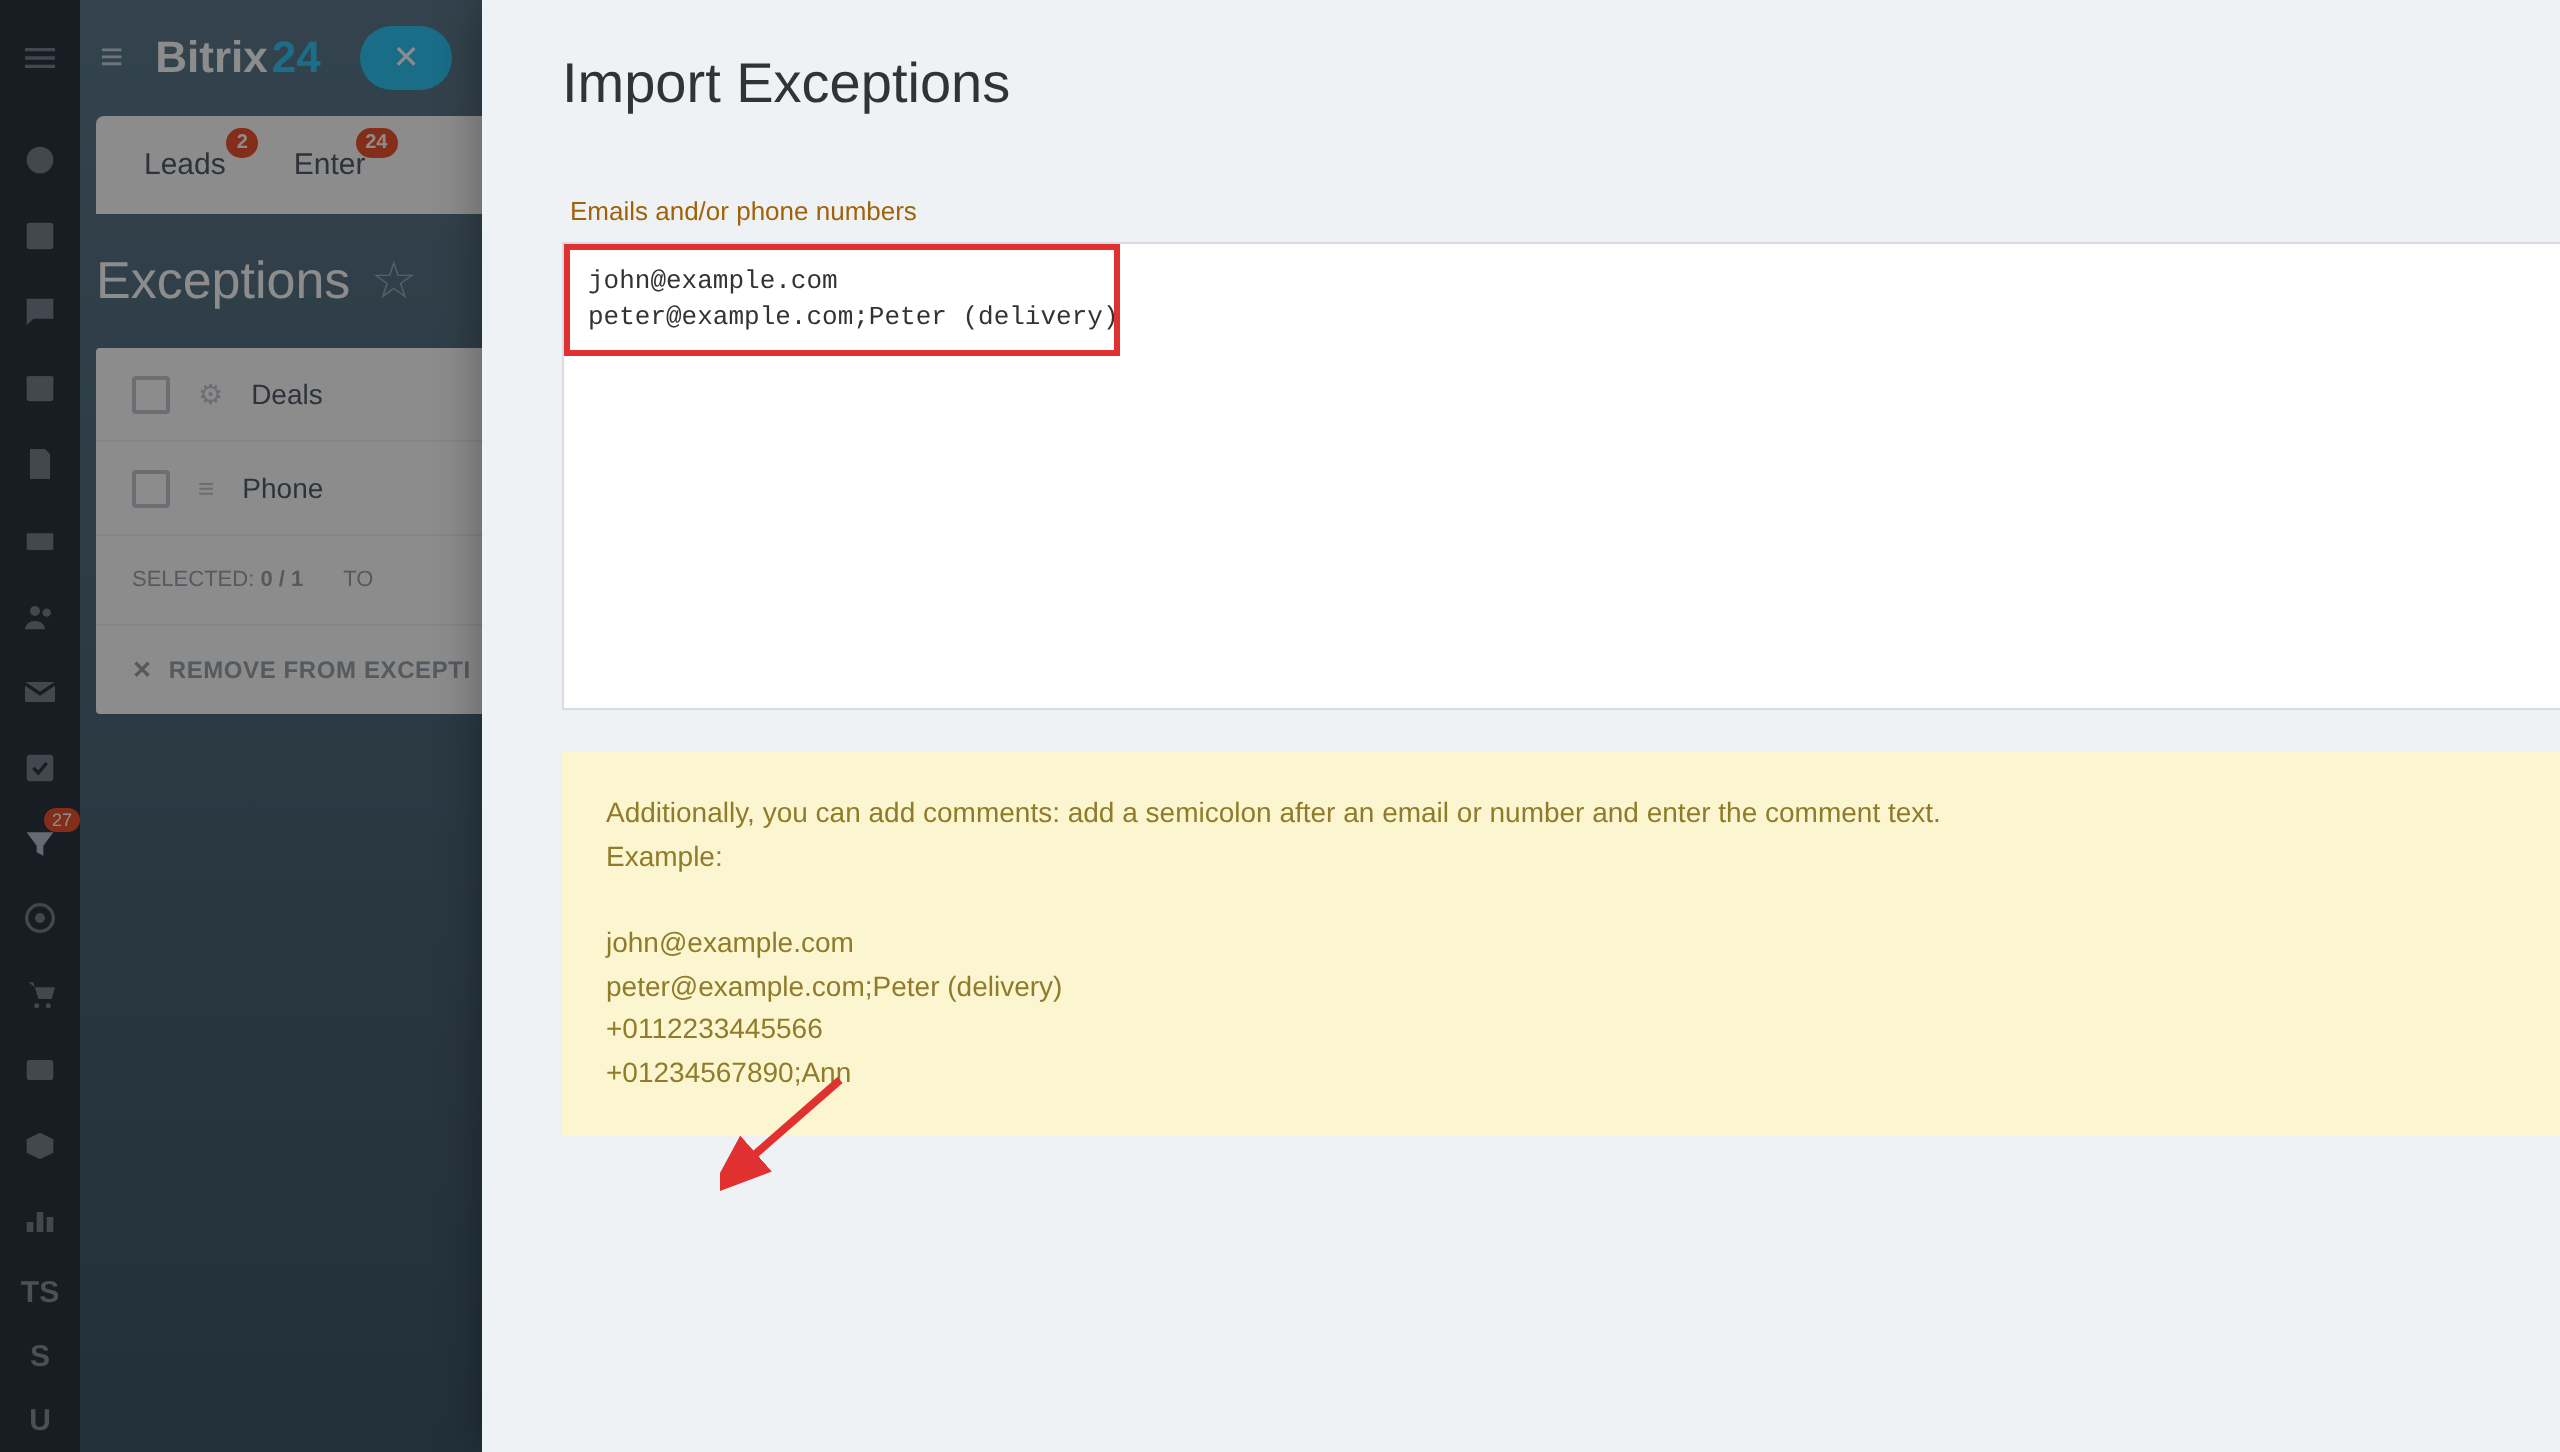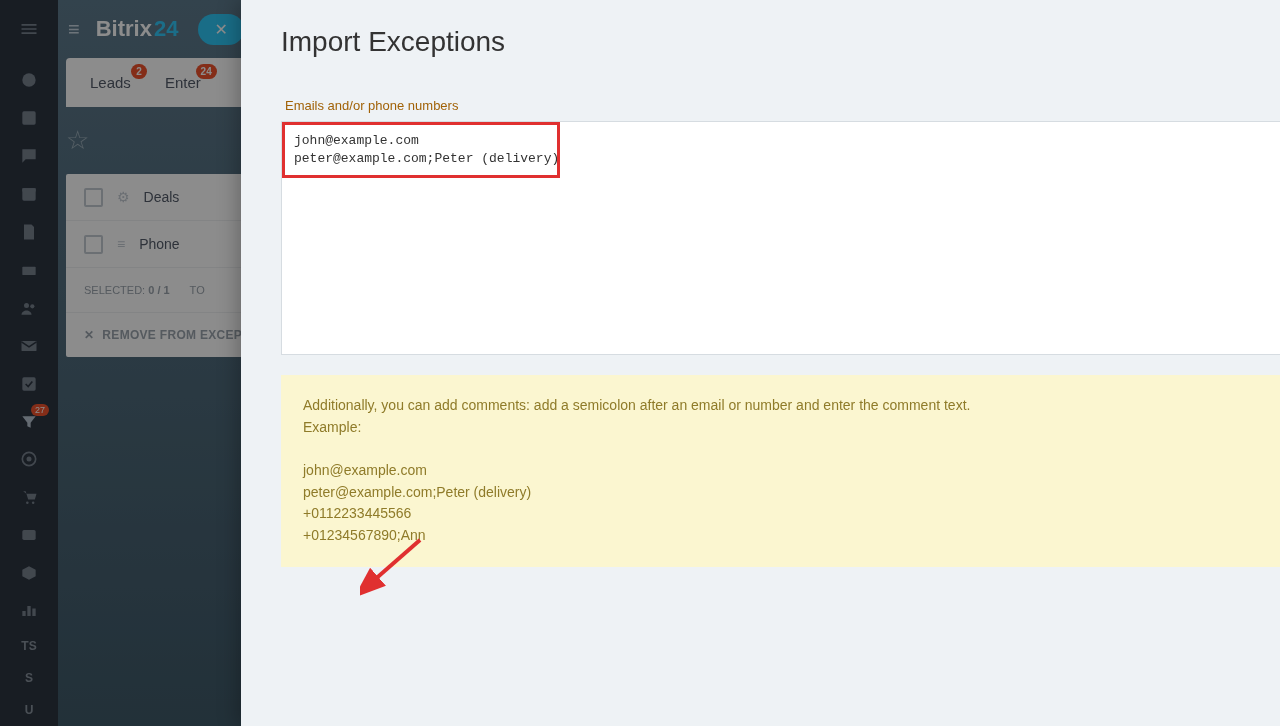--- a/index.html
+++ b/index.html
@@ -10,25 +10,25 @@
     --help-bg: #fbf6d0;
     --help-text: #8f7b29;
     --gray-text: #828b95;
     --dark-text: #333;
     --panel-bg: #eef2f5;
     font-family: Arial, Helvetica, sans-serif;
   }
   html,body{margin:0;padding:0;width:1280px;height:726px;overflow:hidden;background:#ffffff;}
   
   .app-bg{position:absolute;left:0;top:0;right:0;bottom:0;display:flex;}
-  .left-rail{width:58px;background:#2c3541;display:flex;flex-direction:column;align-items:center;padding-top:10px;color:#8da0b3;font-size:11px;justify-content:space-between;}
+  .left-rail{width:40px;background:#2c3541;display:flex;flex-direction:column;align-items:center;padding-top:10px;color:#8da0b3;font-size:11px;justify-content:space-between;}
   .left-rail .rail-icon{width:28px;height:28px;margin:5px 0;display:flex;align-items:center;justify-content:center;opacity:.55;position:relative;}
   .left-rail .rail-icon svg{width:20px;height:20px;fill:#b7c3cf;}
   .rail-badge{position:absolute;top:-4px;right:-6px;background:#f0532d;color:#fff;border-radius:8px;font-size:9px;padding:1px 4px;}
-  .left-rail .txt{width:28px;height:24px;display:flex;align-items:center;justify-content:center;color:#c6d0da;font-size:12px;font-weight:bold;margin:4px 0;opacity:.6;}
+  .left-rail .txt{width:28px;height:24px;display:flex;align-items:center;justify-content:center;color:#c6d0da;font-size:15px;font-weight:bold;margin:4px 0;opacity:.6;}
   .main-col{flex:1;position:relative;background:linear-gradient(#5e7a8c,#3f5968);}
   .topbar{height:58px;display:flex;align-items:center;padding:0 10px;}
   .brand{color:#fff;font-size:22px;font-weight:600;display:flex;align-items:center;}
   .brand .b24{color:#32c7f7;font-weight:700;margin-left:2px;}
   .ham{color:#c7d4de;margin-right:16px;font-size:20px;}
   .close-pill{margin-left:20px;background:#2fc6f6;color:#fff;border-radius:16px;padding:6px 16px;font-size:16px;}
   .tabs{background:#fff;margin:0 8px;border-radius:4px 4px 0 0;display:flex;padding:16px 24px;gap:34px;color:#545c6a;font-size:15px;}
   .tab{position:relative;font-weight:500;}
   .tab .badge{position:absolute;top:-10px;right:-16px;background:#f0532d;color:#fff;border-radius:10px;font-size:10px;padding:2px 5px;font-weight:bold;}
   .page-area{padding:18px 8px;}
@@ -180,20 +180,21 @@
         <span>Leads</span>
         <span class="badge">2</span>
       </div>
       <div class="tab">
         <span>Enter</span>
         <span class="badge">24</span>
       </div>
     </div>
     <div class="page-area">
       <div class="page-title">
+        <span>Exceptions</span>
         <span class="star">☆</span>
       </div>
       <div class="table-panel">
         <div class="row">
           <span class="chk"></span>
           <span class="gear">⚙</span>
           <span>Deals</span>
         </div>
         <div class="row">
           <span class="chk"></span>

